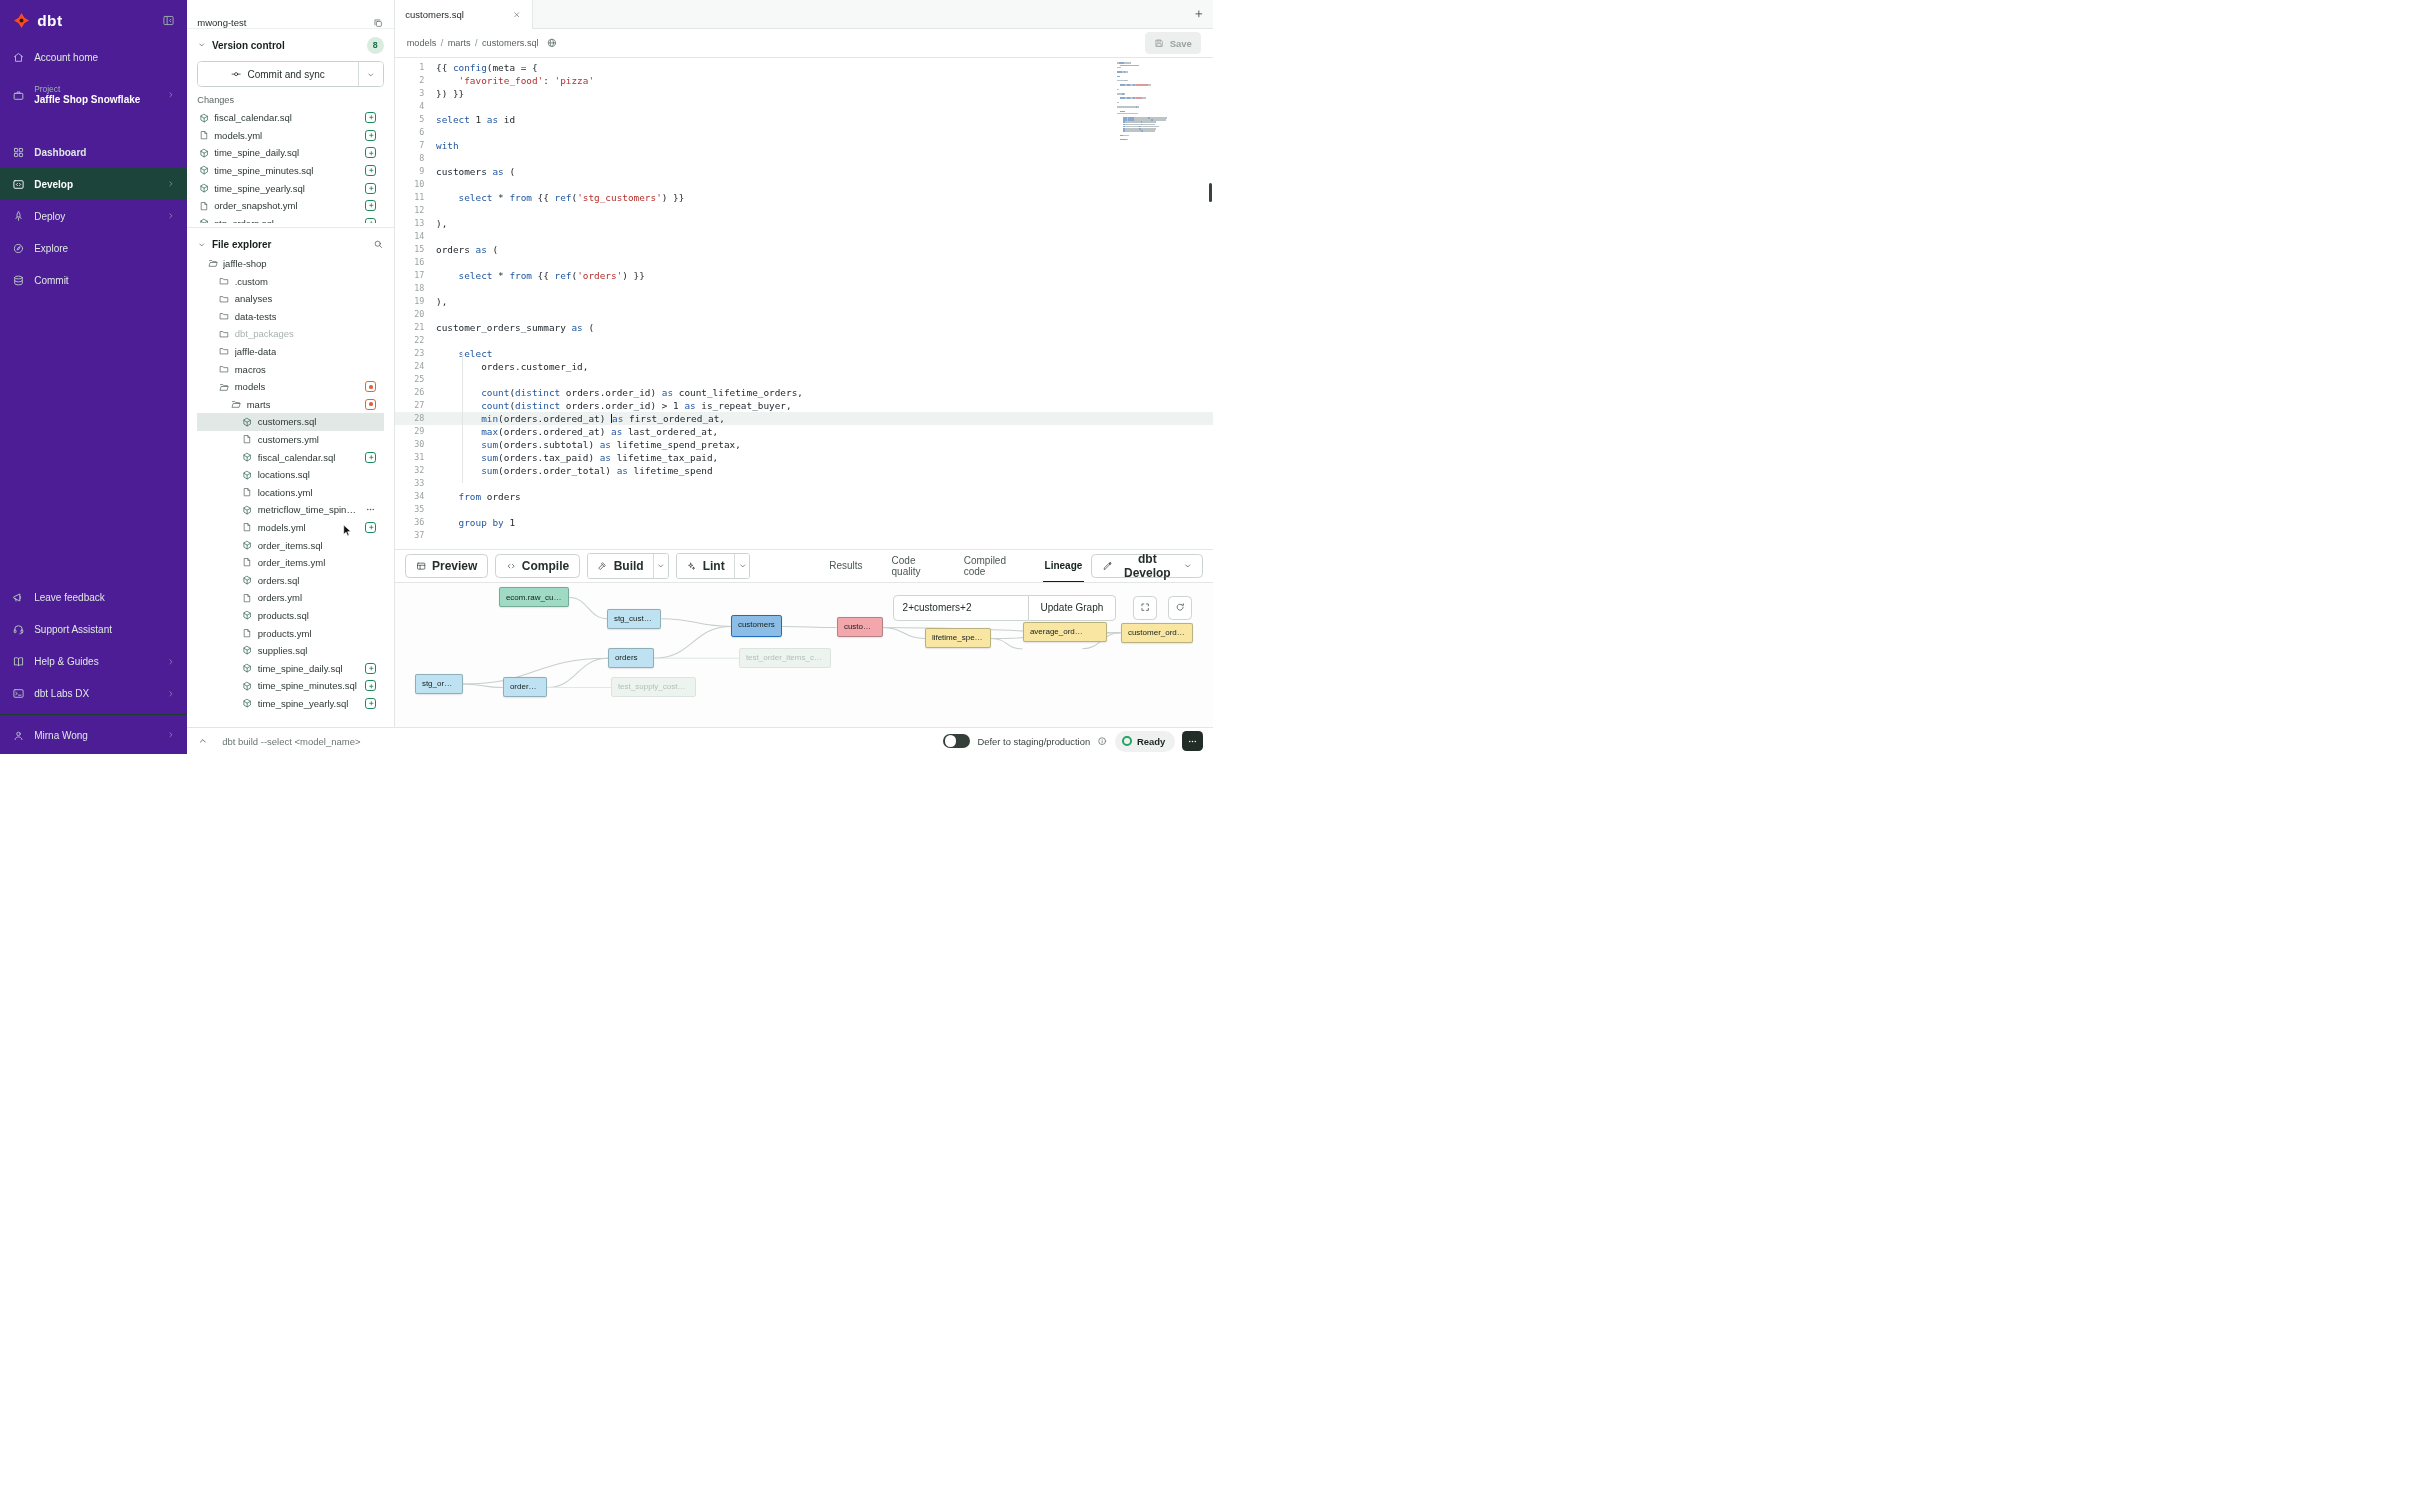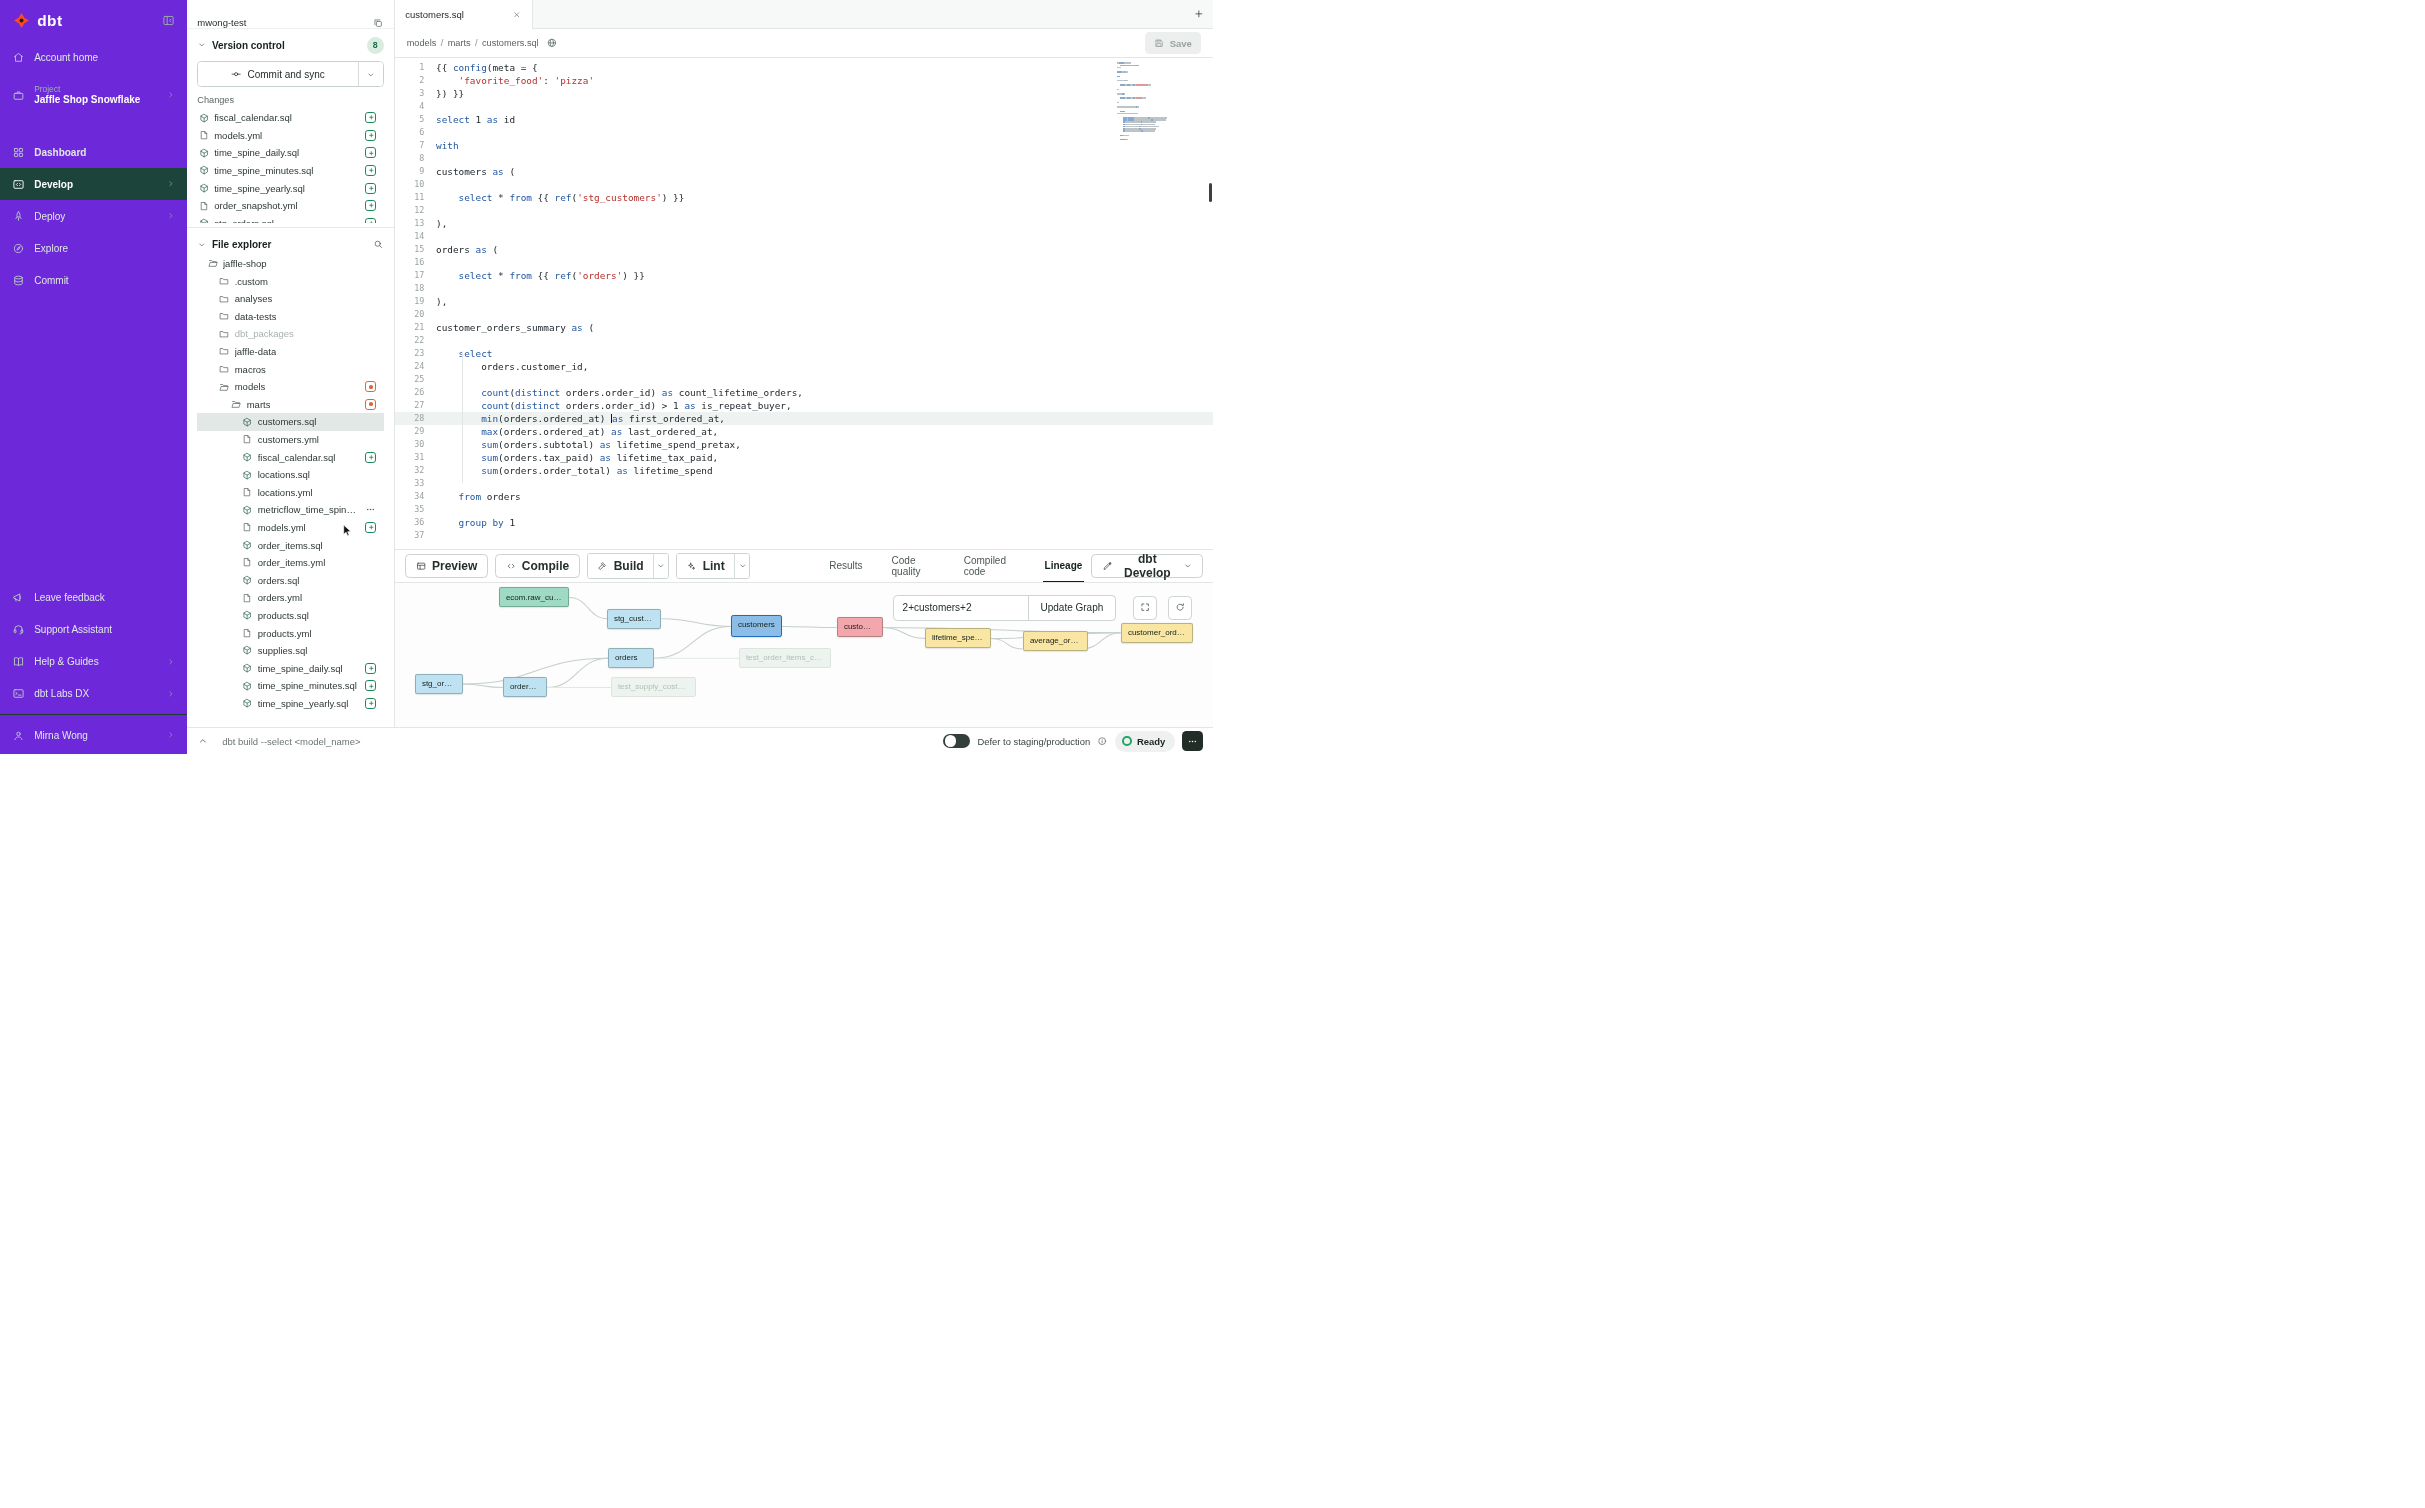--- a/index.html
+++ b/index.html
@@ -1,21 +1,21 @@
 <!DOCTYPE html>
 <html style="font-size:11.7px"><head>
 <meta charset="utf-8">
 <style>
   * { margin:0; padding:0; box-sizing:border-box; }
   html,body { width:1213px; height:754px; overflow:hidden; background:#fff;
     font-family:"Liberation Sans", sans-serif; }
   .app { display:flex; width:1213px; height:754px; }
 
   
-  .sidebar { width:187px; flex:0 0 187px; background:#6d28d9; color:#dfe8e4;
+  .sidebar { width:187px; flex:0 0 187px; background:#4c1d95; color:#dfe8e4;
     display:flex; flex-direction:column; }
   .logo-row { height:41px; display:flex; align-items:center; padding:0 11.7px; gap:6.6px; }
   .logo-mark svg { width:19px; height:19px; display:block; }
   .logo-text { font-size:15.4px; font-weight:bold; color:#fff; letter-spacing:0.4px; }
   .collapse-btn { margin-left:auto; color:#9db0a9; cursor:pointer; }
   .nav-item { height:32px; display:flex; align-items:center; gap:9.5px; padding:0 11.7px;
     font-size:10px; color:#dfe8e4; cursor:pointer; }
   .nav-item.gap { margin-top:19px;font-weight:bold; }
   .nav-item.active { background:#1d443a; color:#fff; font-weight:bold; }
   .nav-item .nav-ic { color:#b9c9c2; }
@@ -1287,21 +1287,21 @@
               <path class="edge" d="M666 60.5 C 828.5 60.5, 828.5 67.5, 991 67.5"></path>
               <path class="edge" d="M814 75.5 C 902.5 75.5, 902.5 67.5, 991 67.5"></path>
               <path class="edge" d="M939 89.5 C 965 89.5, 965 67.5, 991 67.5"></path>
             </svg>
           <div id="nodes">
               <div class="node source" style="left:104px;top:4.4px;width:70px">ecom.raw_cu…</div>
               <div class="node staging" style="left:212px;top:26px;width:54px">stg_custo…</div>
               <div class="node selected" style="left:336px;top:32px;width:51px">customers</div>
               <div class="node pink" style="left:442px;top:34px;width:46px">custom…</div>
               <div class="node metric" style="left:530px;top:45px;width:66px">lifetime_spen…</div>
-              <div class="node metric" style="left:628px;top:48px;width:65px">average_ord…</div>
+              <div class="node metric" style="left:628px;top:39px;width:84px">average_ord…</div>
               <div class="node metric" style="left:726px;top:40px;width:72px">customer_orde…</div>
               <div class="node faded" style="left:344px;top:65px;width:92px">test_order_items_com…</div>
               <div class="node staging" style="left:213px;top:65px;width:46px">orders</div>
               <div class="node staging" style="left:20px;top:91px;width:48px">stg_orders</div>
               <div class="node staging" style="left:108px;top:94px;width:44px">order_it…</div>
               <div class="node faded" style="left:216px;top:94px;width:85px">test_supply_costs_s…</div>
             </div>
           <div class="lineage-controls">
             <input type="text" value="2+customers+2" style="">
             <button class="upd">Update Graph</button>

